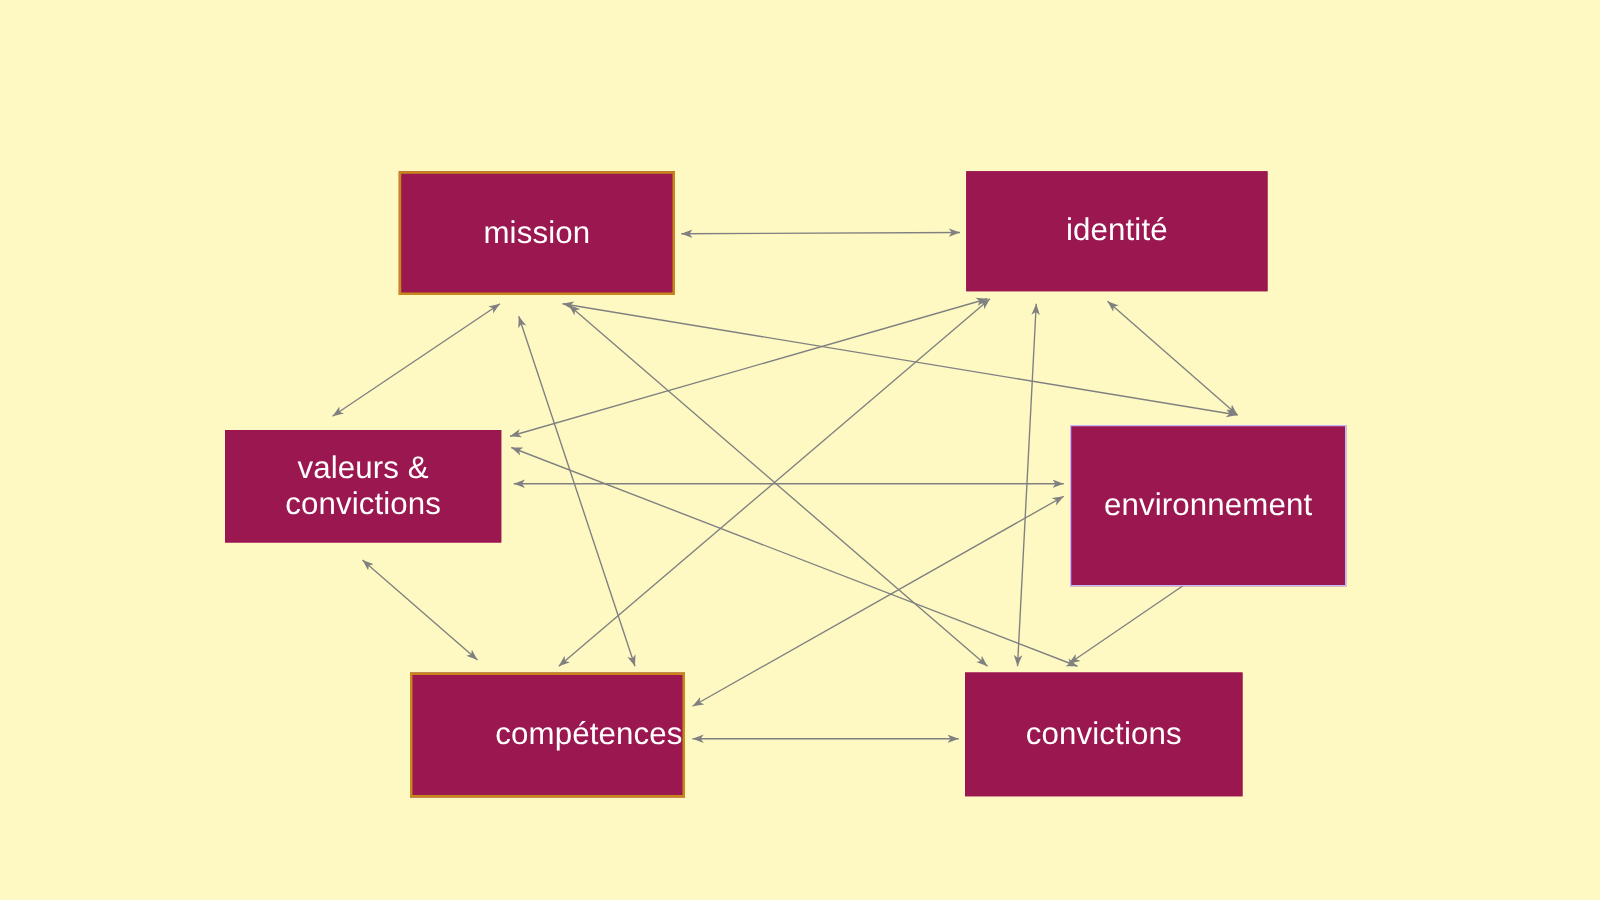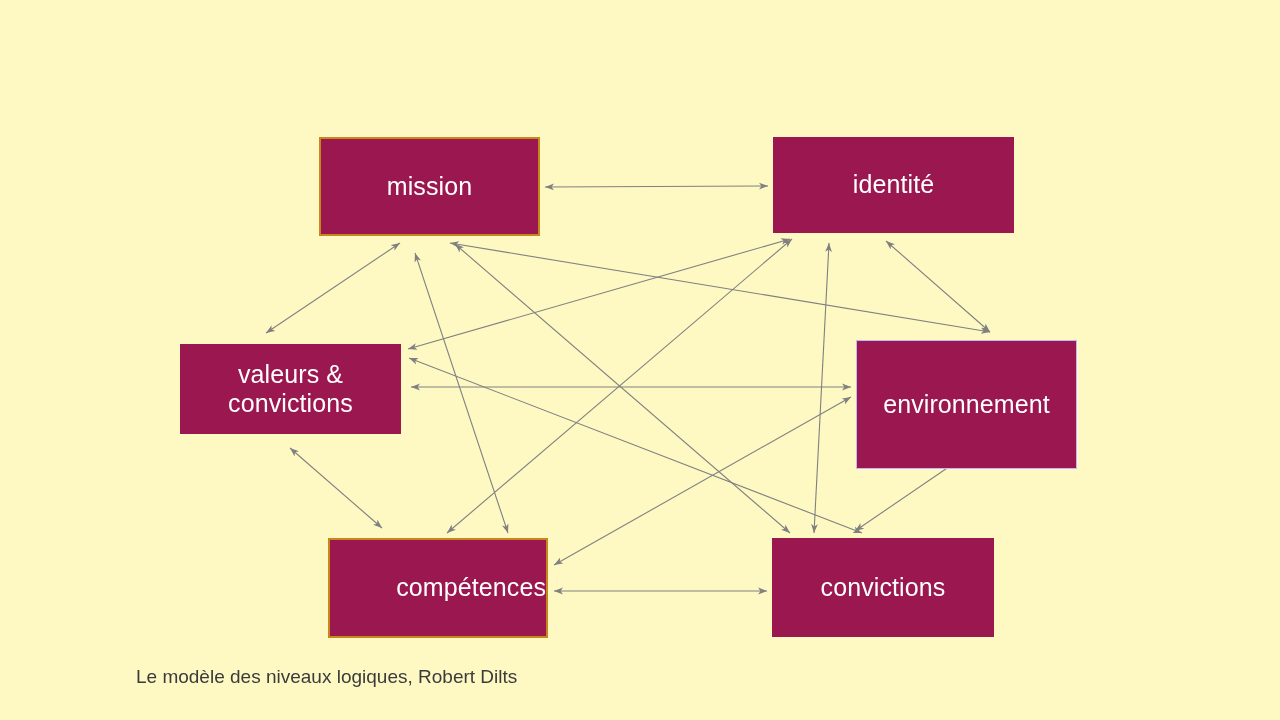--- a/index.html
+++ b/index.html
@@ -147,15 +147,14 @@
   </div>
 
   <div class="node" id="node-competences">
     <span class="label">compétences</span>
   </div>
 
   <div class="node" id="node-comportement">
     <span class="label">convictions</span>
   </div>
 
-  <div id="caption">Le modèle des niveaux logiques, Robert Dilts</div>
 
 </div>
 
 </body></html>

